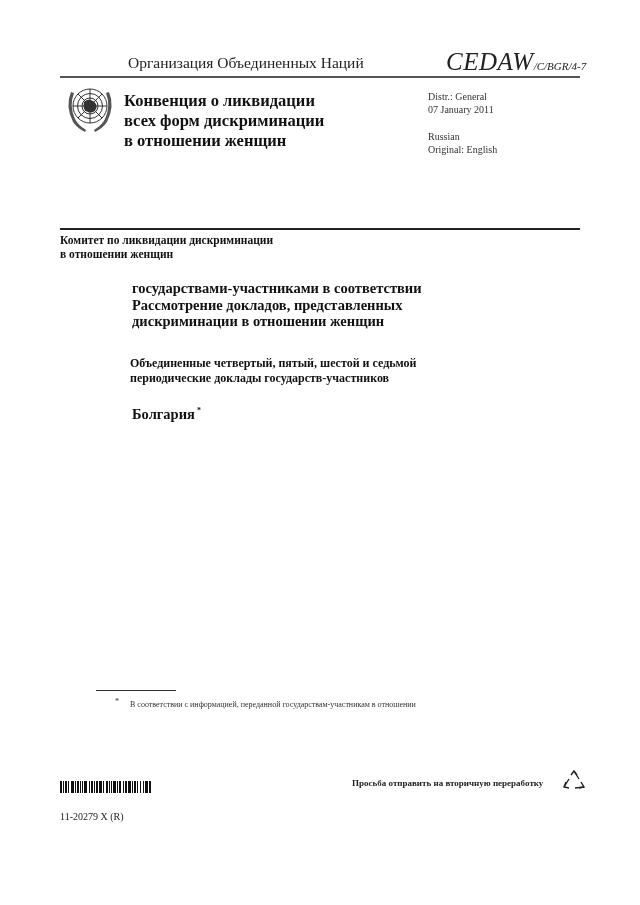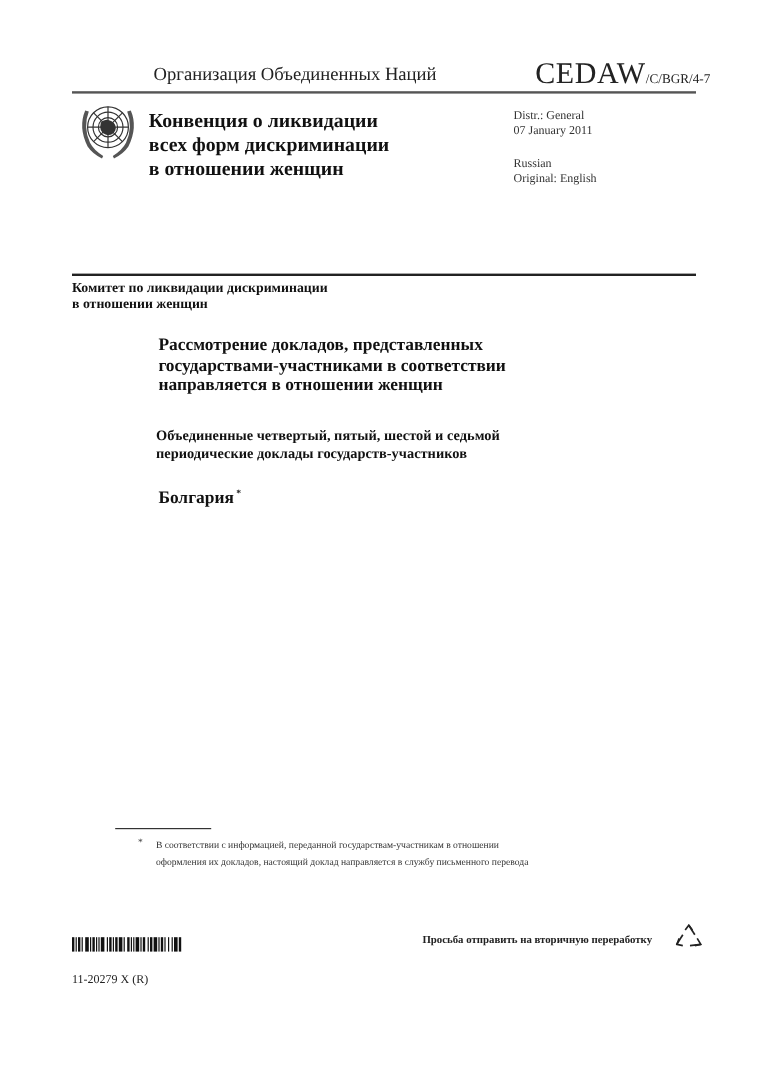--- a/index.html
+++ b/index.html
@@ -1,20 +1,20 @@
 <!DOCTYPE html>
 <html><head>
 <meta charset="utf-8">
 <style>
   html, body { margin: 0; padding: 0; background: #ffffff; }
   body { width: 640px; height: 905px; position: relative; overflow: hidden;
          font-family: "Liberation Serif", "DejaVu Serif", serif; color: #111; }
   .abs { position: absolute; }
   .org-name { left: 128px; top: 54px; font-size: 15.5px; color: #222; text-align: center; }
-  .symbol-main { left: 446px; top: 48px; font-size: 25px; color: #222; letter-spacing: 0.5px; }
+  .symbol-main { left: 446px; top: 48px; font-size: 25px; color: #222; letter-spacing: 0.5px; font-style: italic; }
   .symbol-suffix { font-size: 11px; letter-spacing: 0; }
   .rule-top { left: 60px; top: 76px; width: 520px; height: 1.5px; background: #555; }
   .emblem { left: 62px; top: 80px; width: 56px; height: 56px; }
   .conv-title { left: 124px; top: 91px; font-size: 16.5px; font-weight: bold; line-height: 20px; color: #111; }
   .distr { left: 428px; top: 90px; font-size: 10px; line-height: 13px; color: #333; }
   .lang { left: 428px; top: 130px; font-size: 10px; line-height: 13px; color: #333; }
   .rule-mid { left: 60px; top: 228px; width: 520px; height: 2px; background: #222; }
   .committee { left: 60px; top: 233px; font-size: 11.5px; font-weight: bold; line-height: 14px; color: #111; }
   .h-report { left: 132px; top: 280px; font-size: 14.5px; font-weight: bold; line-height: 16.5px; color: #111; }
   .h-sub { left: 130px; top: 356px; font-size: 12px; font-weight: bold; line-height: 15px; color: #111; }
@@ -69,37 +69,36 @@
   <div>Original: English</div>
 </div>
 
 <div class="abs rule-mid"></div>
 <div class="abs committee">
   <div>Комитет по ликвидации дискриминации</div>
   <div>в отношении женщин</div>
 </div>
 
 <div class="abs h-report">
+  <div>государствами-участниками в соответствии</div>
   <div>Рассмотрение докладов, представленных</div>
-  <div>государствами-участниками в соответствии</div>
-  <div>направляется в отношении женщин</div>
+  <div>дискриминации в отношении женщин</div>
 </div>
 
 <div class="abs h-sub">
   <div>Объединенные четвертый, пятый, шестой и седьмой</div>
   <div>периодические доклады государств-участников</div>
 </div>
 
 <div class="abs h-country"><span>Болгария</span><sup>*</sup></div>
 
 <div class="abs fn-rule"></div>
 <div class="abs fn-mark">*</div>
 <div class="abs fn-text">
   <div>В соответствии с информацией, переданной государствам-участникам в отношении</div>
-  <div>оформления их докладов, настоящий доклад направляется в службу письменного перевода</div>
 </div>
 
 <div class="abs doc-no">11-20279 X (R)</div>
 <div class="abs barcode">
   <span style="width:2px"></span>
     <span style="width:1px"></span>
     <span style="width:2px"></span>
     <span style="width:1px"></span>
   <span style="width:3px"></span>
     <span style="width:1px"></span>

